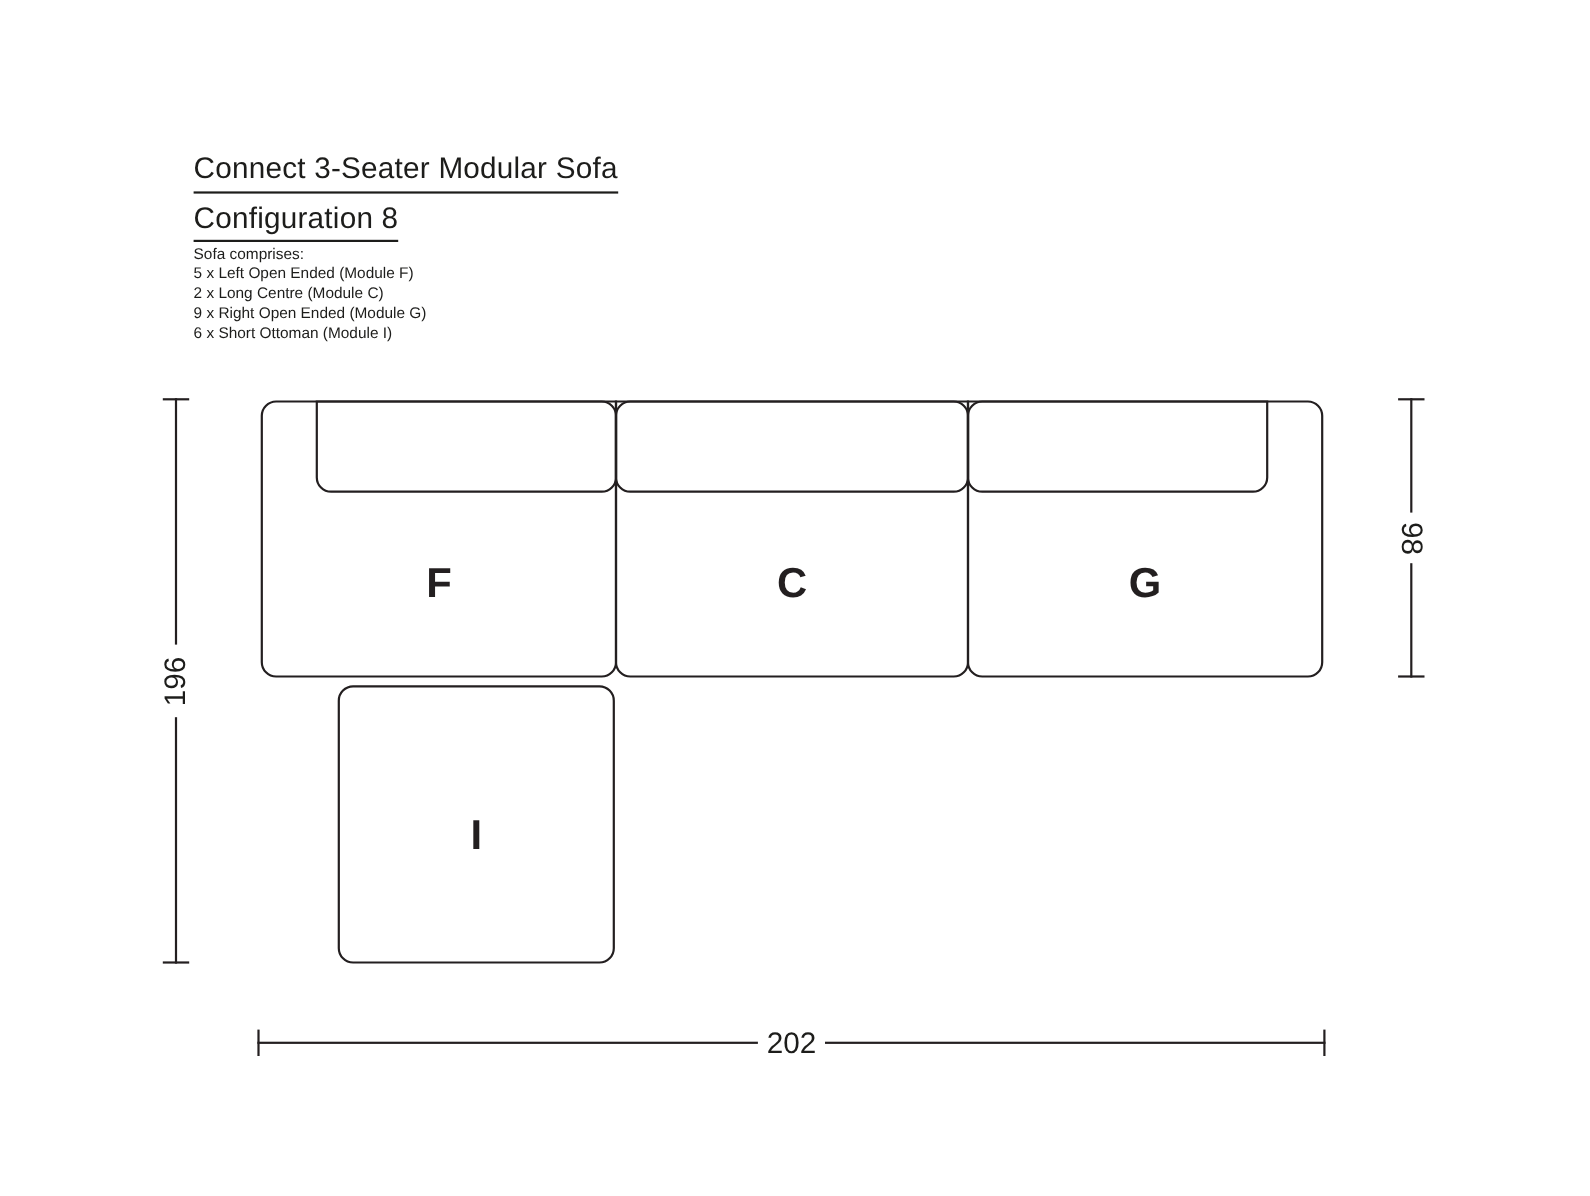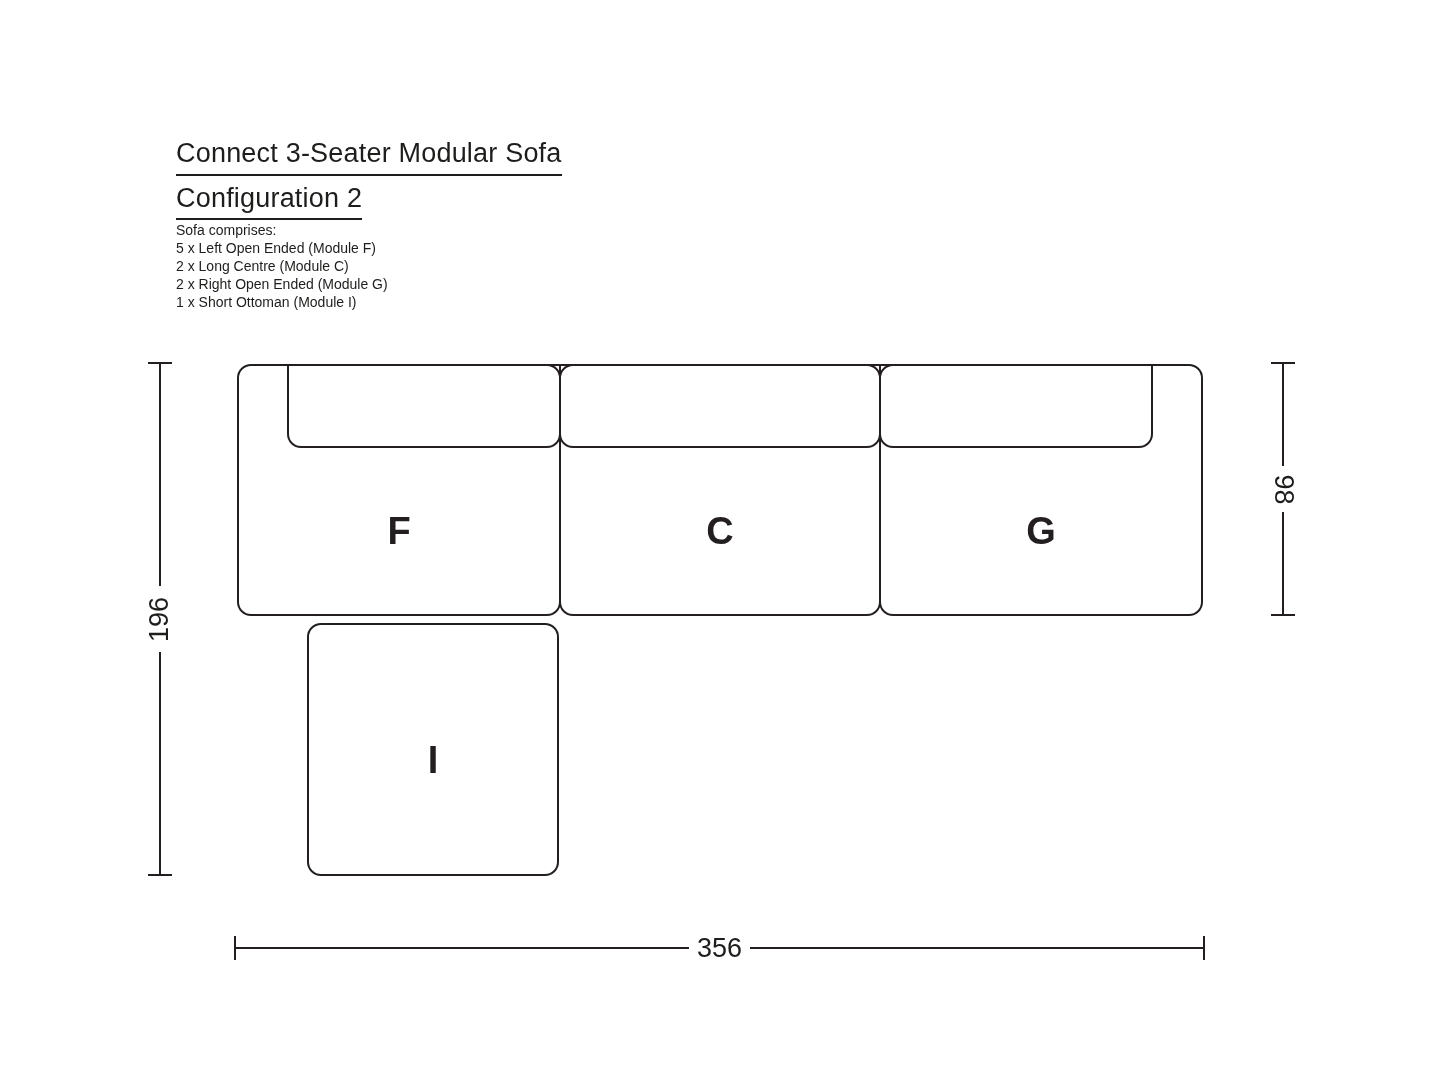--- a/index.html
+++ b/index.html
@@ -173,29 +173,29 @@
   #dim-bottom .tick-left { left: 0; }
   #dim-bottom .tick-right { right: 0; }
 </style>
 </head>
 <body>
 
 <div class="sheet">
 
   <div class="title-block">
     <div class="title-line">Connect 3-Seater Modular Sofa</div>
-    <div class="title-line">Configuration 2</div>
+    <div class="title-line">Configuration 8</div>
   </div>
 
   <div class="comprises-block">
     <div>Sofa comprises:</div>
     <div>5 x Left Open Ended (Module F)</div>
     <div>2 x Long Centre (Module C)</div>
-    <div>2 x Right Open Ended (Module G)</div>
-    <div>1 x Short Ottoman (Module I)</div>
+    <div>9 x Right Open Ended (Module G)</div>
+    <div>6 x Short Ottoman (Module I)</div>
   </div>
 
   <div class="diagram">
 
     <div class="module" id="module-f"></div>
     <div class="module" id="module-c"></div>
     <div class="module" id="module-g"></div>
     <div class="module" id="module-i"></div>
 
     <div class="backrest" id="backrest-f"></div>
@@ -227,19 +227,19 @@
           <span class="rot-cw">98</span>
         </div>
         <div class="seg"></div>
       </div>
       <div class="tick-h tick-bottom"></div>
     </div>
 
     <div class="dim-h" id="dim-bottom">
       <div class="tick-v tick-left"></div>
       <div class="seg"></div>
-      <div class="label-box">356</div>
+      <div class="label-box">202</div>
       <div class="seg"></div>
       <div class="tick-v tick-right"></div>
     </div>
 
   </div>
 </div>
 
 </body></html>

